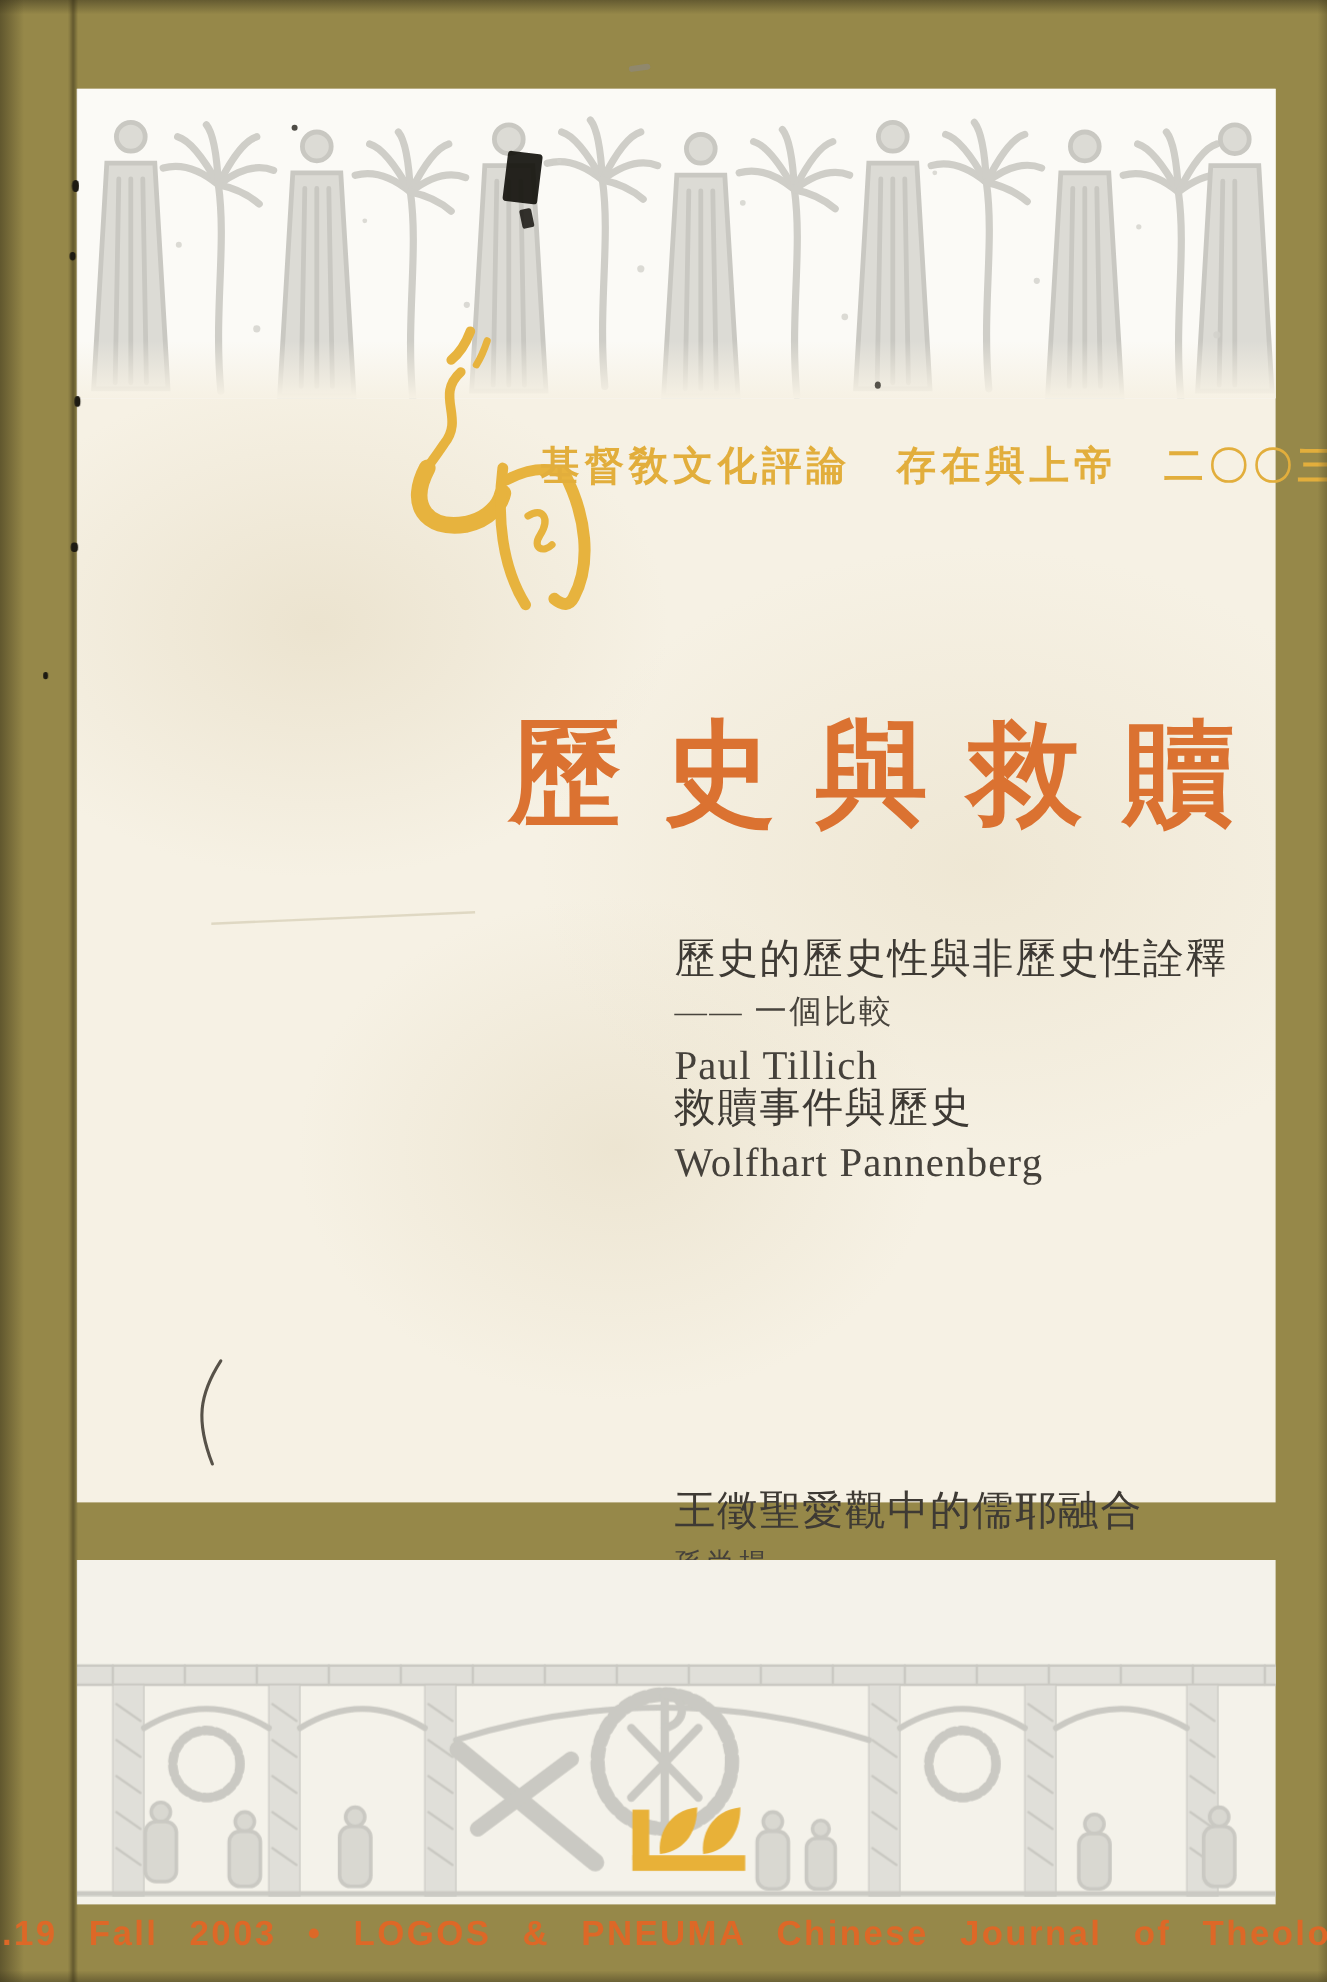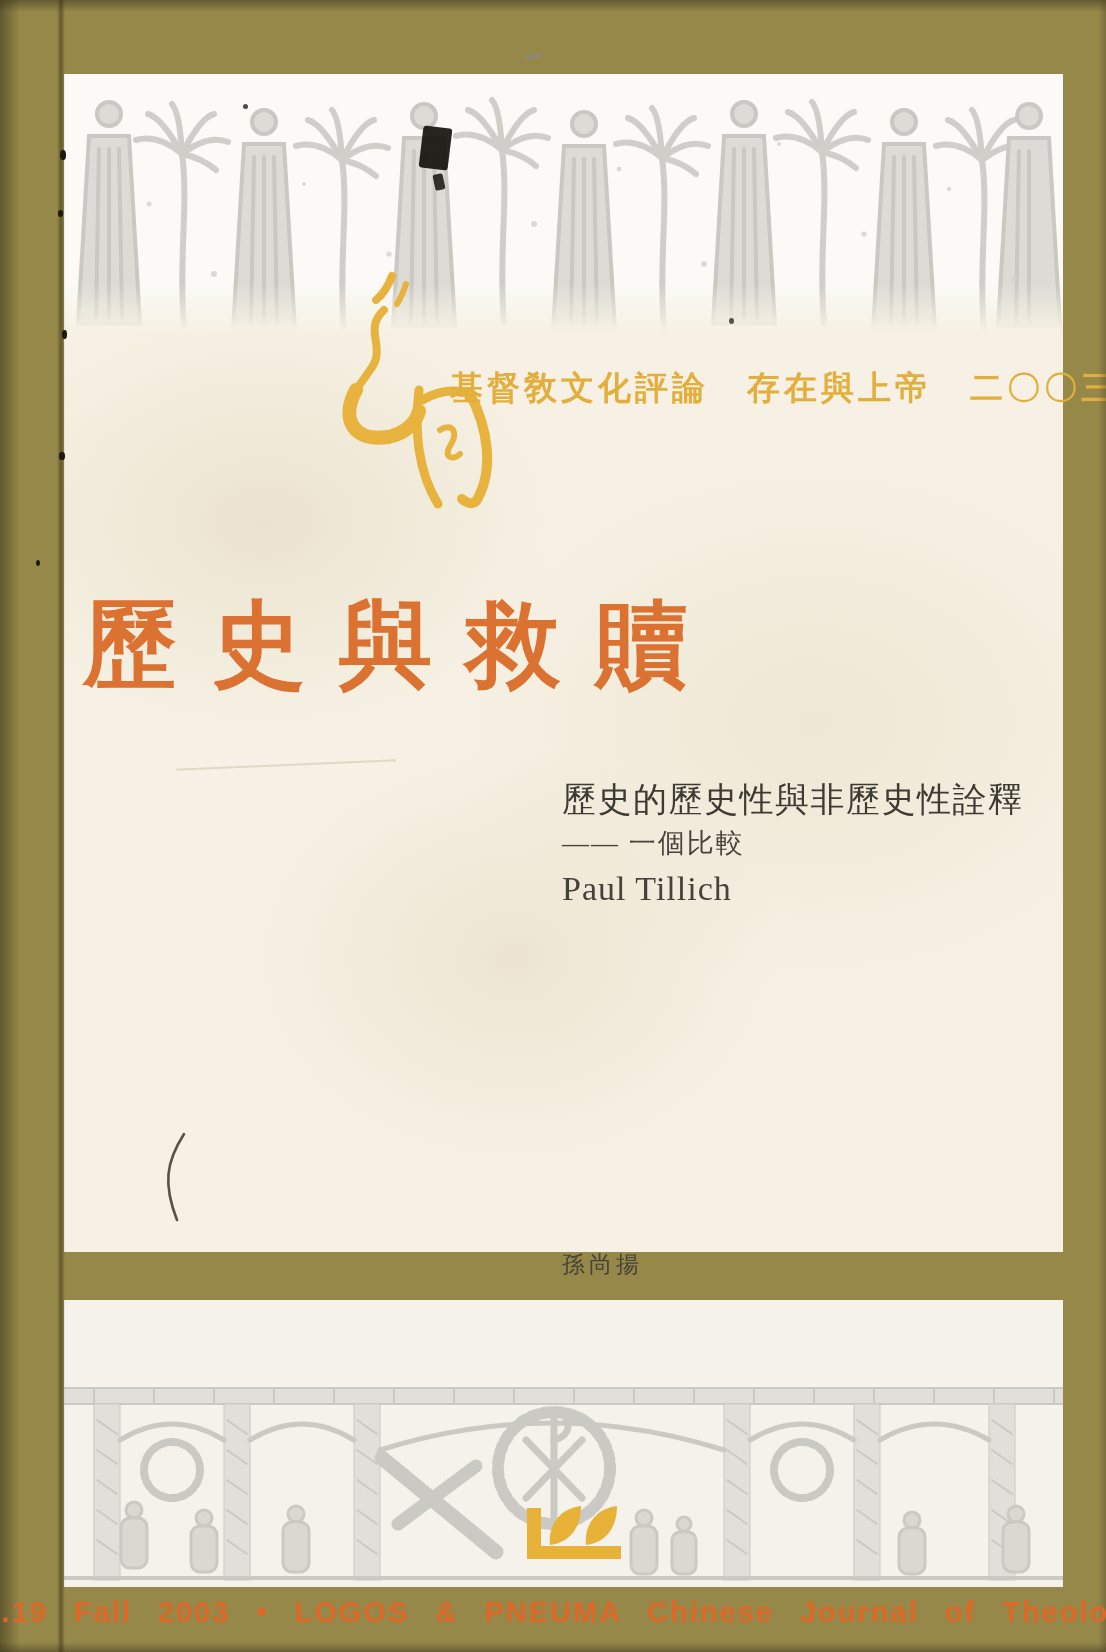--- a/index.html
+++ b/index.html
@@ -33,21 +33,21 @@
   .top-band{position:absolute;left:0;top:0;width:999px;height:258px;background:#fbfaf6;overflow:hidden;}
   .top-band-fade{position:absolute;left:0;bottom:0;width:100%;height:48px;
     background:linear-gradient(to bottom,rgba(246,241,228,0),#f6f1e4);}
 
   
   .daofeng{position:absolute;left:262px;top:194px;width:180px;height:252px;}
   .masthead-line{position:absolute;left:386px;top:292px;display:flex;gap:38px;
     font-size:33px;font-weight:bold;color:#e2ae3c;letter-spacing:4px;white-space:nowrap;}
 
   
-  .cover-title{position:absolute;left:0;top:508px;width:100%;text-align:left;
+  .cover-title{position:absolute;left:0;top:508px;width:100%;text-align:right;
     font-family:"Liberation Serif",serif;font-weight:bold;
     font-size:94px;color:#db7231;letter-spacing:.36em;padding-left:.2em;box-sizing:border-box;
     white-space:nowrap;}
 
   
   .toc{position:absolute;left:498px;top:706px;width:480px;height:620px;}
   .toc-entry{position:absolute;left:0;}
   .toc-title{font-size:34px;line-height:1.12;color:#3e3a34;letter-spacing:1.5px;white-space:nowrap;}
   .toc-sub{font-family:"Liberation Serif",serif;font-size:27px;color:#48443d;
     letter-spacing:2px;margin-top:7px;white-space:nowrap;}
@@ -224,21 +224,26 @@
   </div>
 
   <div class="cover-title">歷史與救贖</div>
 
   <div class="toc">
     <div class="toc-entry e1">
       <div class="toc-title">歷史的歷史性與非歷史性詮釋</div>
       <div class="toc-sub">—— 一個比較</div>
       <div class="toc-author">Paul Tillich</div>
     </div>
+    <div class="toc-entry e2">
+      <div class="toc-title">救贖事件與歷史</div>
+      <div class="toc-author">Wolfhart Pannenberg</div>
+    </div>
     <div class="toc-entry e5">
+      <div class="toc-title">王徵聖愛觀中的儒耶融合</div>
       <div class="toc-author cjk">孫尚揚</div>
     </div>
   </div>
 
   <div class="relief-band">
     <svg width="999" height="287" viewBox="0 0 999 287">
       <g stroke="#c6c5bf" fill="none" stroke-linecap="round" opacity=".9">
 
         <rect x="0" y="88" width="999" height="16" fill="#deddd7" stroke="none"></rect>
         <path d="M0,88 H999 M0,104 H999" stroke-width="2"></path>

